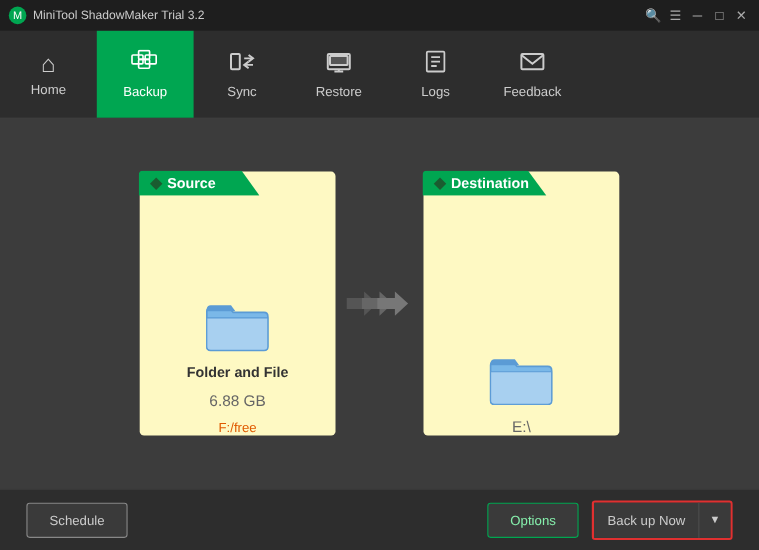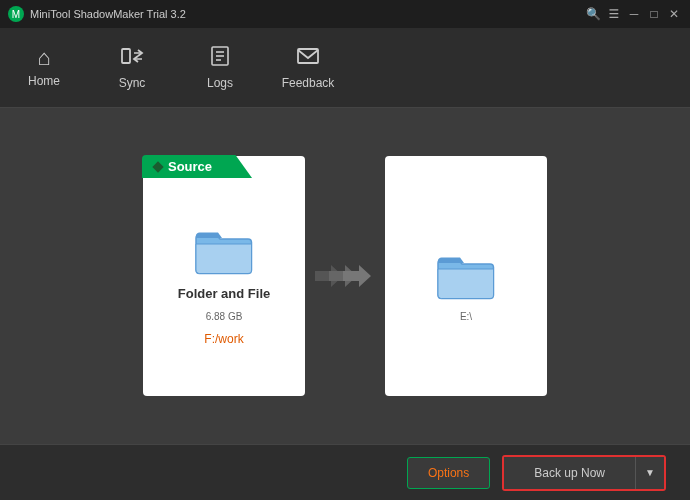--- a/index.html
+++ b/index.html
@@ -100,28 +100,28 @@
 
     .cards-row {
       display: flex;
       align-items: center;
       justify-content: center;
       gap: 0;
       flex: 1;
     }
 
     .card {
-      background: #ffffff;
+      background: #fef9c3;
       border-radius: 4px;
-      width: 162px;
+      width: 178px;
       height: 240px;
       display: flex;
       flex-direction: column;
       align-items: center;
-      justify-content: center;
+      justify-content: flex-end;
       gap: 10px;
       position: relative;
       cursor: pointer;
     }
 
     .card-label {
       position: absolute;
       top: -1px;
       left: -1px;
       background: #00a651;
@@ -148,21 +148,21 @@
       flex-shrink: 0;
     }
 
     .card-title {
       font-size: 13px;
       font-weight: bold;
       color: #333;
       text-align: center;
     }
     .card-sub {
-      font-size: 10px;
+      font-size: 14px;
       color: #666;
       text-align: center;
     }
     .card-path {
       font-size: 12px;
       color: #e05a00;
       text-align: center;
     }
 
     .arrow-area {
@@ -193,35 +193,35 @@
       font-size: 12px;
       border-radius: 3px;
       cursor: pointer;
     }
     .spacer { flex: 1; }
     .btn-primary {
       height: 32px;
       padding: 0 20px;
       border: 1px solid #00a651;
       background: #3a3a3a;
-      color: #f97316;
+      color: #86efac;
       font-size: 12px;
       border-radius: 3px;
       cursor: pointer;
       margin-left: 40px;
     }
 
     .backup-btn-group {
       display: flex;
       border: 2px solid #e03030;
       border-radius: 3px;
     }
     .backup-btn-main {
       height: 32px;
-      padding: 0 30px;
+      padding: 0 12px;
       border: none;
       background: #3a3a3a;
       color: #ccc;
       font-size: 12px;
       cursor: pointer;
       border-right: 1px solid #555;
     }
     .backup-btn-arrow {
       height: 32px;
       width: 28px;
@@ -257,30 +257,52 @@
     <button class="title-bar-btn">□</button>
     <button class="title-bar-btn close">✕</button>
   </div>
 </div>
 
 <div class="nav-bar">
   <div class="nav-item">
     <span class="nav-icon">⌂</span>
     <span>Home</span>
   </div>
+  <div class="nav-item active">
+    <span class="nav-icon">
+      <svg width="26" height="22" viewBox="0 0 26 22" fill="white">
+        <rect x="1" y="5" width="10" height="8" rx="1" fill="none" stroke="white" stroke-width="1.5"></rect>
+        <rect x="7" y="1" width="10" height="8" rx="1" fill="none" stroke="white" stroke-width="1.5"></rect>
+        <rect x="13" y="5" width="10" height="8" rx="1" fill="none" stroke="white" stroke-width="1.5"></rect>
+        <rect x="7" y="9" width="10" height="8" rx="1" fill="none" stroke="white" stroke-width="1.5"></rect>
+      </svg>
+    </span>
+    <span>Backup</span>
+  </div>
   <div class="nav-item">
     <span class="nav-icon">
       <svg width="24" height="22" viewBox="0 0 24 22" fill="none" stroke="#ccc" stroke-width="1.8">
         <rect x="2" y="4" width="8" height="14" rx="1"></rect>
         <path d="M14 8 L22 8 M14 14 L22 14" stroke="#ccc" stroke-width="1.5"></path>
         <path d="M18 5 L22 8 L18 11"></path>
         <path d="M18 11 L14 14 L18 17"></path>
       </svg>
     </span>
     <span>Sync</span>
+  </div>
+  <div class="nav-item">
+    <span class="nav-icon">
+      <svg width="24" height="22" viewBox="0 0 24 22" fill="none" stroke="#ccc" stroke-width="1.8">
+        <rect x="2" y="4" width="20" height="14" rx="1"></rect>
+        <rect x="4" y="6" width="16" height="8" rx="0.5" fill="#555"></rect>
+        <line x1="8" y1="20" x2="16" y2="20"></line>
+        <line x1="12" y1="18" x2="12" y2="20"></line>
+      </svg>
+    </span>
+    <span>Restore</span>
   </div>
   <div class="nav-item">
     <span class="nav-icon">
       <svg width="22" height="22" viewBox="0 0 22 22" fill="none" stroke="#ccc" stroke-width="1.6">
         <rect x="3" y="2" width="16" height="18" rx="1"></rect>
         <line x1="7" y1="7" x2="15" y2="7"></line>
         <line x1="7" y1="11" x2="15" y2="11"></line>
         <line x1="7" y1="15" x2="12" y2="15"></line>
       </svg>
     </span>
@@ -307,44 +329,51 @@
           <span>Source</span>
         </div>
       </div>
       <svg class="folder-svg" viewBox="0 0 60 50" fill="none">
         <path d="M2 12 C2 10 3.5 8.5 5.5 8.5 L22 8.5 L26 13 L54 13 C56 13 57.5 14.5 57.5 16.5 L57.5 44 C57.5 46 56 47.5 54 47.5 L5.5 47.5 C3.5 47.5 2 46 2 44 Z" fill="#7ab8e8" stroke="#5b9bd5" stroke-width="1.5"></path>
         <path d="M2 18 L57.5 18 L57.5 44 C57.5 46 56 47.5 54 47.5 L5.5 47.5 C3.5 47.5 2 46 2 44 Z" fill="#a8d0f0" stroke="#5b9bd5" stroke-width="1"></path>
         <path d="M2 12 L2 10 C2 8 3.5 6.5 5.5 6.5 L24 6.5 L28 12 Z" fill="#5b9bd5"></path>
       </svg>
       <div class="card-title">Folder and File</div>
       <div class="card-sub">6.88 GB</div>
-      <div class="card-path">F:/work</div>
+      <div class="card-path">F:/free</div>
     </div>
 
     <div class="arrow-area">
       <svg width="60" height="30" viewBox="0 0 60 30" fill="none">
         <polygon points="0,10 16,10 16,4 28,15 16,26 16,20 0,20" fill="#555" transform="translate(0,0)"></polygon>
         <polygon points="0,10 16,10 16,4 28,15 16,26 16,20 0,20" fill="#666" transform="translate(14,0)"></polygon>
         <polygon points="0,10 16,10 16,4 28,15 16,26 16,20 0,20" fill="#777" transform="translate(28,0)"></polygon>
       </svg>
     </div>
 
     <div class="card">
+      <div class="card-label">
+        <div class="card-label-inner">
+          <div class="card-label-diamond"></div>
+          <span>Destination</span>
+        </div>
+      </div>
       <svg class="folder-svg" viewBox="0 0 60 50" fill="none">
         <path d="M2 12 C2 10 3.5 8.5 5.5 8.5 L22 8.5 L26 13 L54 13 C56 13 57.5 14.5 57.5 16.5 L57.5 44 C57.5 46 56 47.5 54 47.5 L5.5 47.5 C3.5 47.5 2 46 2 44 Z" fill="#7ab8e8" stroke="#5b9bd5" stroke-width="1.5"></path>
         <path d="M2 18 L57.5 18 L57.5 44 C57.5 46 56 47.5 54 47.5 L5.5 47.5 C3.5 47.5 2 46 2 44 Z" fill="#a8d0f0" stroke="#5b9bd5" stroke-width="1"></path>
         <path d="M2 12 L2 10 C2 8 3.5 6.5 5.5 6.5 L24 6.5 L28 12 Z" fill="#5b9bd5"></path>
       </svg>
       <div class="card-sub">E:\</div>
     </div>
 
   </div>
 </div>
 
 <div class="bottom-bar">
+  <button class="btn">Schedule</button>
   <div class="spacer"></div>
   <button class="btn-primary">Options</button>
   <div class="backup-btn-group">
     <button class="backup-btn-main">Back up Now</button>
     <button class="backup-btn-arrow">
       <span>▼</span>
     </button>
   </div>
 </div>
 

